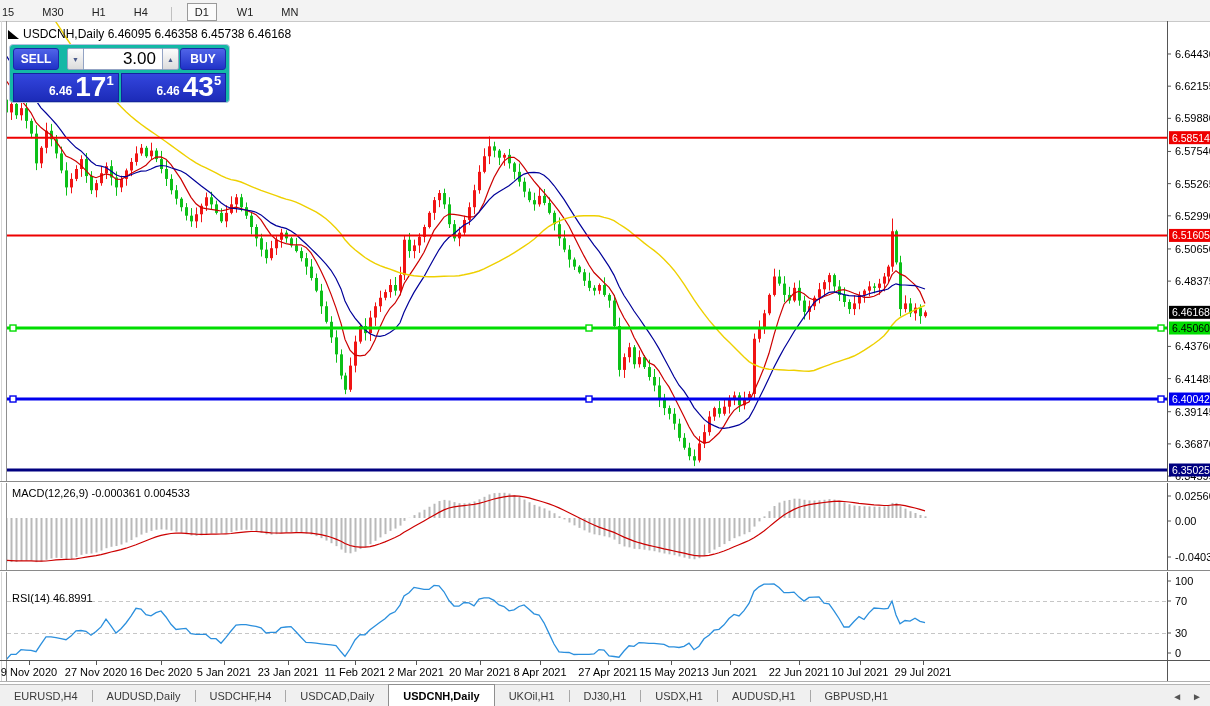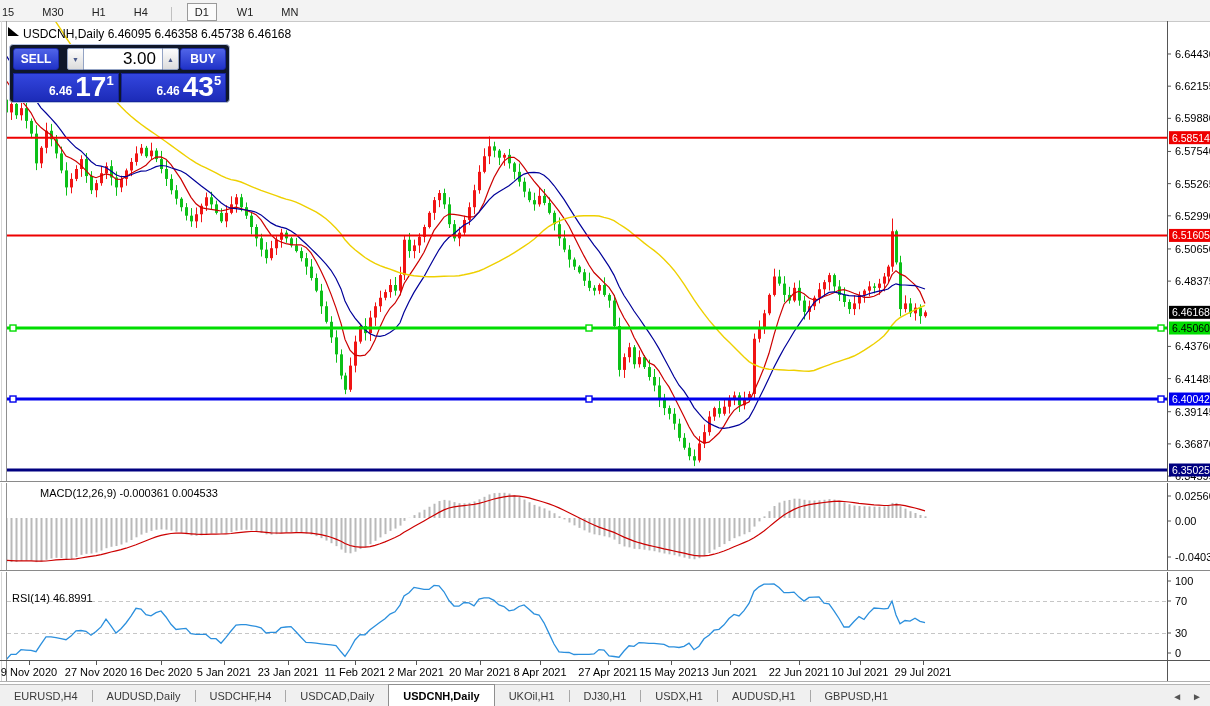--- a/index.html
+++ b/index.html
@@ -6,24 +6,24 @@
   #app{position:relative;width:1210px;height:706px;overflow:hidden;background:#fff;}
   
   #tf-toolbar{position:absolute;left:0;top:0;width:1210px;height:21px;background:#f3f3f3;
     border-bottom:1px solid #c9c9c9;display:flex;align-items:flex-end;font-size:11px;color:#222;gap:8px;}
   .tf-item{padding:2px 7px;margin:0 2px;border:1px solid transparent;cursor:default;}
   .tf-item.active{background:#fbfbfb;border:1px solid #9a9a9a;}
   .tf-sep{width:1px;height:14px;background:#c0c0c0;margin:0 5px;}
   
   #chart-svg{position:absolute;left:0;top:0;}
   
-  #chart-title{position:absolute;left:8px;top:27px;display:flex;font-size:12px;color:#000;}
+  #chart-title{position:absolute;left:8px;top:27px;display:flex;align-items:center;font-size:12px;color:#000;}
   #chart-tri{width:0;height:0;border-bottom:9px solid #000;border-right:11px solid transparent;margin-right:4px;}
   
-  #trade-panel{position:absolute;left:9px;top:44px;width:221px;height:59px;background:#0f172a;
+  #trade-panel{position:absolute;left:9px;top:44px;width:221px;height:59px;background:#14b8a6;
     border:1px solid #b6c2de;border-radius:4px;padding:3px;box-sizing:border-box;}
   .tp-row1{display:flex;height:22px;}
   .tp-btn{color:#fff;font-weight:bold;font-size:12px;display:flex;align-items:center;justify-content:center;
     background:linear-gradient(#5064e8,#2032c8);border:1px solid #1a28a8;border-radius:3px;cursor:pointer;}
   #sell-btn{width:44px;}
   #buy-btn{width:44px;margin-left:auto;}
   .tp-spin{width:15px;background:linear-gradient(#fcfcfc,#dcdcdc);border:1px solid #93a3c4;
     display:flex;align-items:center;justify-content:center;font-size:7px;color:#4a5a8a;cursor:pointer;}
   #vol-box{width:72px;background:#fff;border-top:1px solid #93a3c4;border-bottom:1px solid #93a3c4;
     font-size:17px;color:#000;display:flex;align-items:center;justify-content:flex-end;padding-right:6px;}
@@ -777,21 +777,21 @@
         <span class="tp-sup">1</span>
       </div>
       <div class="tp-price">
         <span class="tp-small">6.46</span>
         <span class="tp-big">43</span>
         <span class="tp-sup">5</span>
       </div>
     </div>
   </div>
 
-  <div class="ind-title" style="left:12px;top:487px;margin-left:28px;">MACD(12,26,9) -0.000361 0.004533</div>
+  <div class="ind-title" style="left:12px;top:487px;">MACD(12,26,9) -0.000361 0.004533</div>
   <div class="ind-title" style="left:12px;top:592px;">RSI(14) 46.8991</div>
 
   <div id="tabbar">
       <div class="tab">EURUSD,H4</div>
       <div class="tab-sep"></div>
       <div class="tab">AUDUSD,Daily</div>
       <div class="tab-sep"></div>
       <div class="tab">USDCHF,H4</div>
       <div class="tab-sep"></div>
       <div class="tab">USDCAD,Daily</div>

